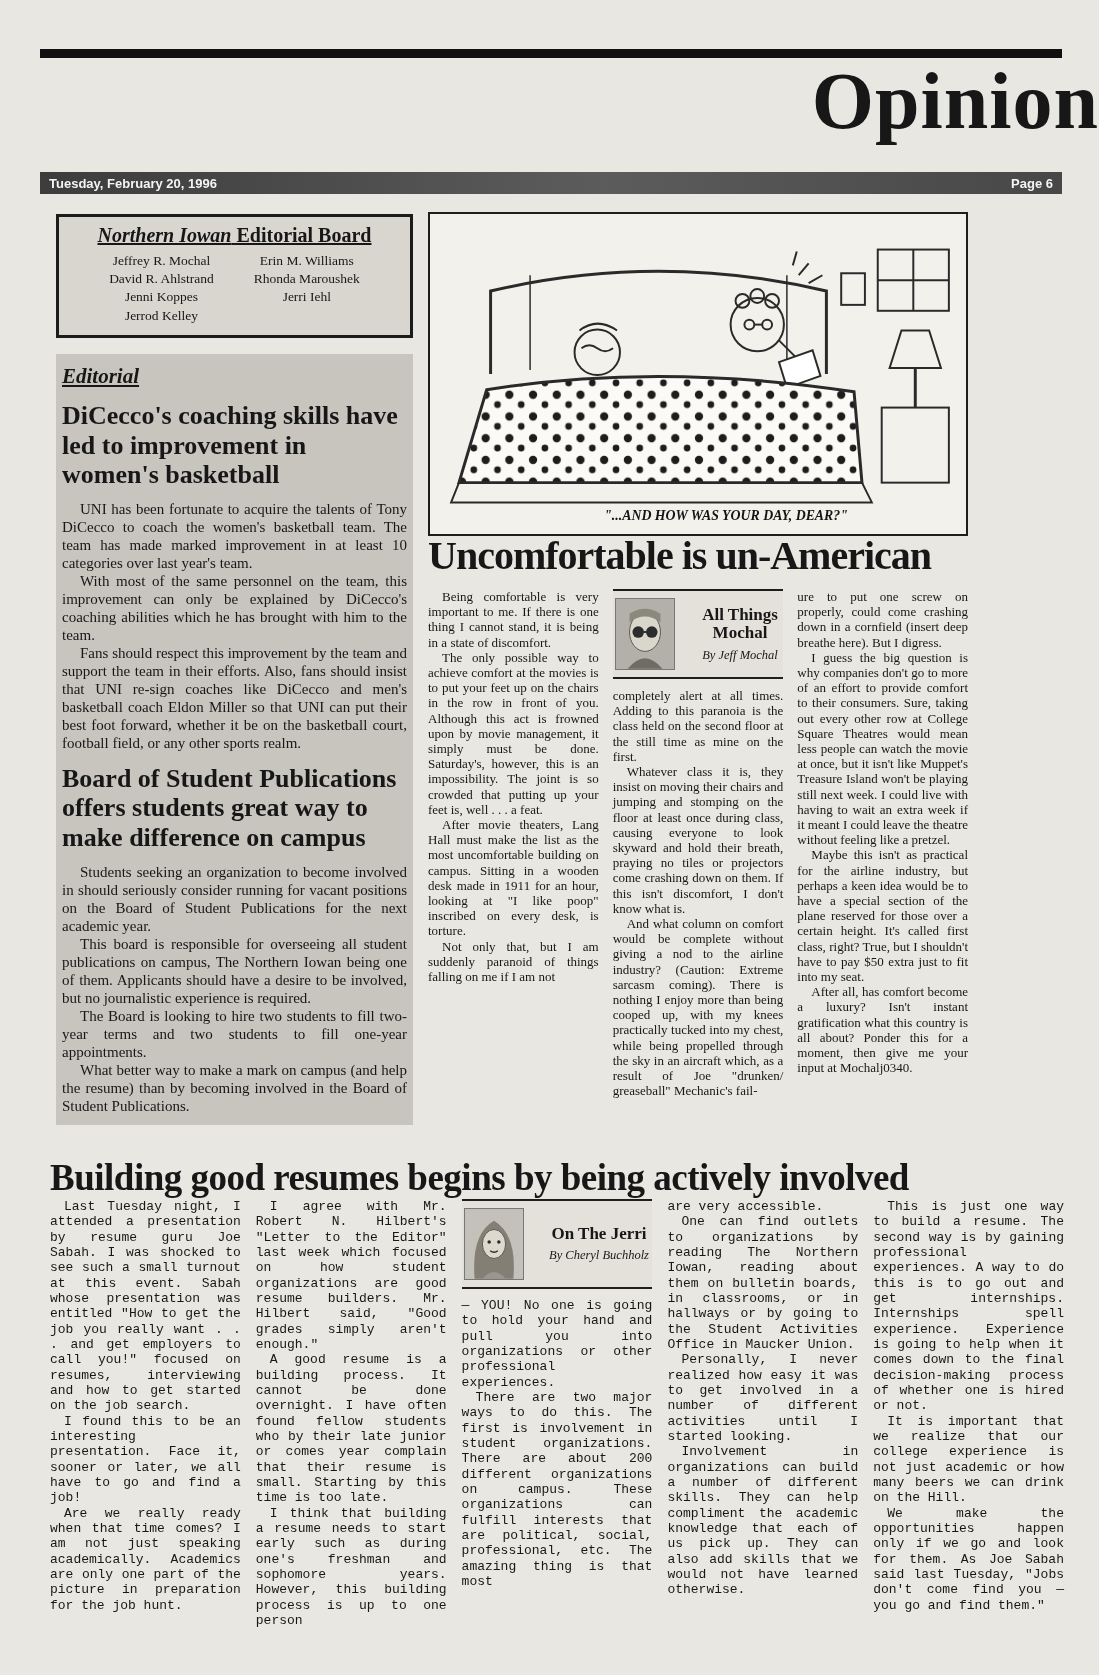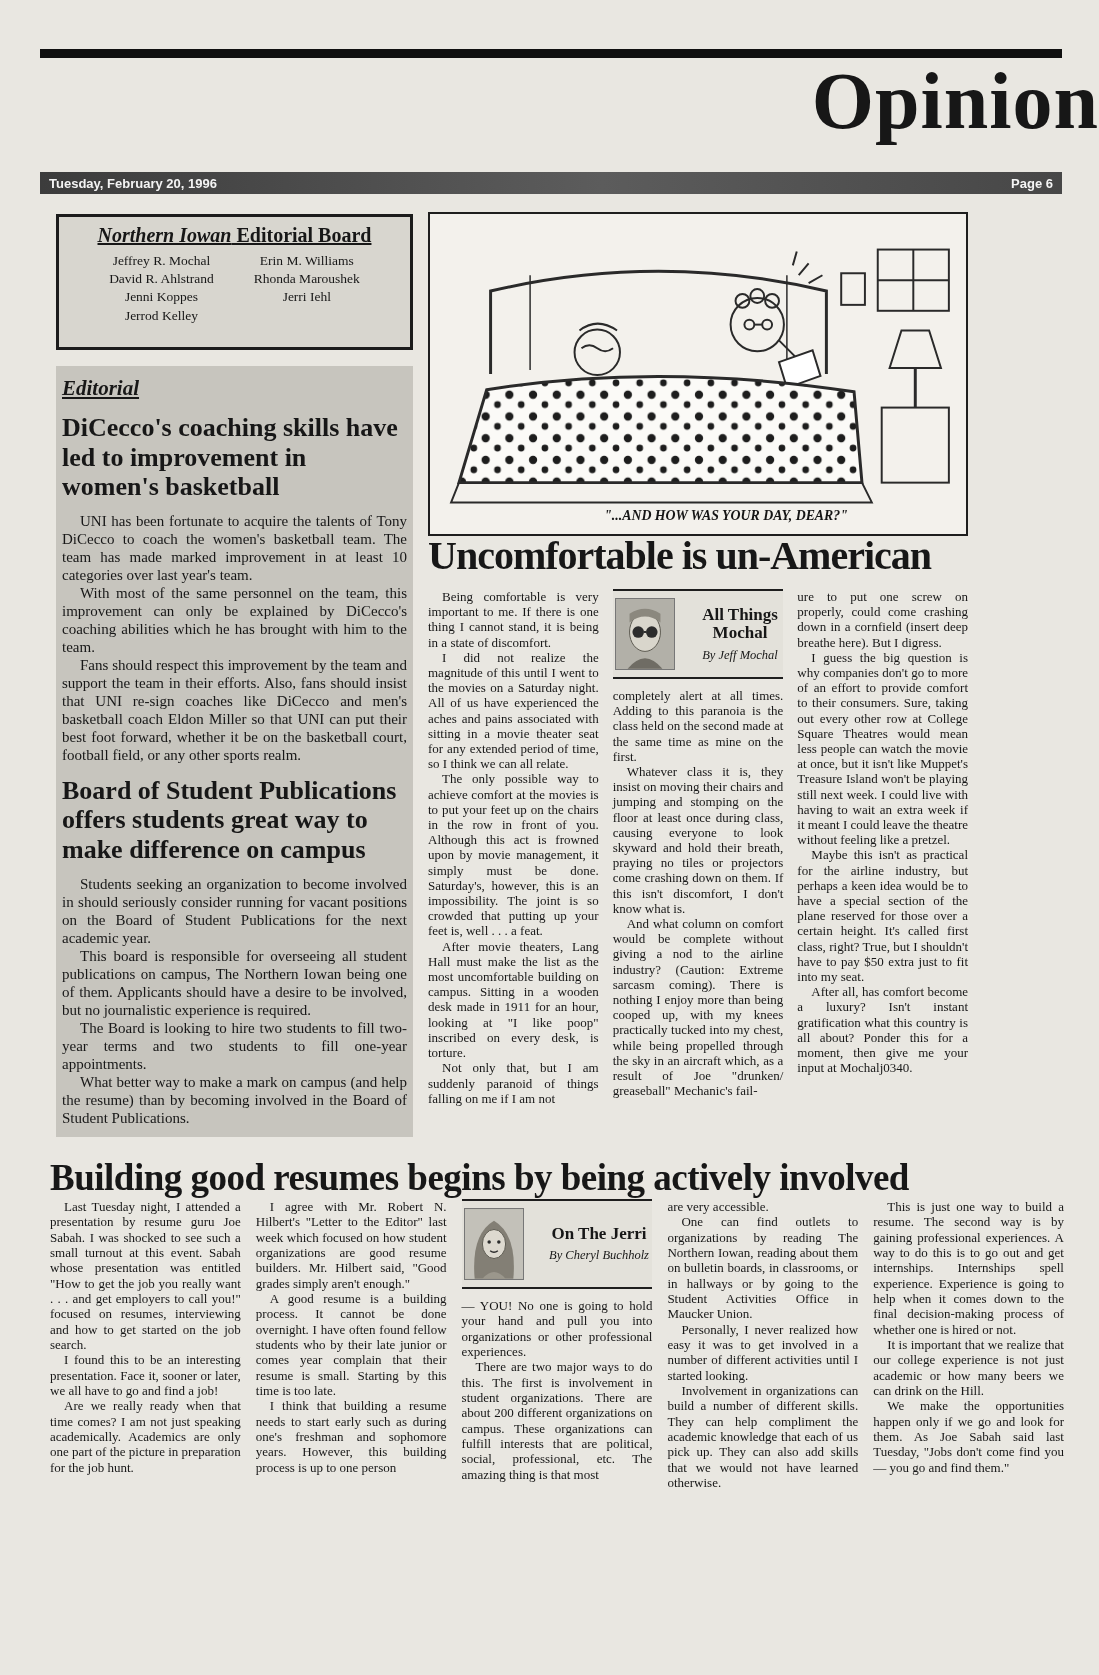--- a/index.html
+++ b/index.html
@@ -19,21 +19,21 @@
   .date-bar {
     position:absolute; left:40px; top:172px; width:1022px; height:22px;
     background:linear-gradient(90deg,#3c3c3c,#5c5c5c 55%,#474747);
     color:#f4f4f4; font-family:"Liberation Sans", sans-serif; font-weight:bold; font-size:13px;
     display:flex; justify-content:space-between; align-items:center; padding:0 9px;
   }
 
   
   .left-col { position:absolute; left:56px; top:214px; width:357px; }
   .board-box {
-    border:3px solid #1c1c1c; background:#d8d6cf; padding:7px 4px 22px; text-align:center;
+    border:3px solid #1c1c1c; background:#d8d6cf; padding:7px 4px 10px; text-align:center;
   }
   .board-title { font-size:20px; font-weight:bold; text-decoration:underline; }
   .board-title .it { font-style:italic; }
   .board-names { display:flex; justify-content:center; gap:40px; margin-top:5px; font-size:13.5px; line-height:1.35; }
   .board-names div { text-align:center; }
 
   .editorial-section { background:#c7c5be; margin-top:16px; padding:8px 6px 10px; }
   .editorial-label { font-size:21px; font-weight:bold; font-style:italic; text-decoration:underline; margin:2px 0 12px; }
   .ed-headline { font-size:26px; line-height:1.14; font-weight:bold; margin:4px 0 10px; }
   .editorial-section p { font-size:15px; line-height:1.2; text-align:justify; text-indent:18px; }
@@ -62,21 +62,21 @@
   .byline-photo svg { width:100%; height:100%; display:block; }
   .byline-text { flex:1; text-align:center; }
   .byline-title { font-size:17px; font-weight:bold; line-height:1.1; }
   .byline-author { font-size:12.5px; font-style:italic; margin-top:5px; }
 
   
   .bottom-article { position:absolute; left:50px; top:1156px; width:1014px; }
   .bottom-headline { font-size:37px; font-weight:bold; letter-spacing:-0.5px; white-space:nowrap; }
   .cols5 { display:flex; gap:15px; }
   .bcol { width:191px; font-size:13px; line-height:1.18; }
-  .bcol p { text-align:justify; text-indent:14px; }
+  .bcol p { text-align:justify; text-indent:14px;font-family:Liberation Mono, monospace; }
   .bcol p.cont { text-indent:0; }
 </style>
 </head>
 <body>
 
 <div class="rule-top"></div>
 <h1 class="opinion-title">Opinion</h1>
 <div class="date-bar">
   <span>Tuesday, February 20, 1996</span>
   <span>Page 6</span>
@@ -164,21 +164,20 @@
 
     <text x="175" y="310" font-size="14" font-weight="bold" font-style="italic" fill="#151515" font-family="Liberation Serif, serif">"...AND HOW WAS YOUR DAY, DEAR?"</text>
   </svg>
 </div>
 
 <div class="main-article">
   <h2 class="main-headline">Uncomfortable is un-American</h2>
   <div class="cols3">
     <div class="col">
       <p>Being comfortable is very important to me. If there is one thing I cannot stand, it is being in a state of discomfort.</p>
-      <p>I did not realize the magnitude of this until I went to the movies on a Saturday night. All of us have experienced the aches and pains associated with sitting in a movie theater seat for any extended period of time, so I think we can all relate.</p>
       <p>The only possible way to achieve comfort at the movies is to put your feet up on the chairs in the row in front of you. Although this act is frowned upon by movie management, it simply must be done. Saturday's, however, this is an impossibility. The joint is so crowded that putting up your feet is, well . . . a feat.</p>
       <p>After movie theaters, Lang Hall must make the list as the most uncomfortable building on campus. Sitting in a wooden desk made in 1911 for an hour, looking at "I like poop" inscribed on every desk, is torture.</p>
       <p>Not only that, but I am suddenly paranoid of things falling on me if I am not</p>
     </div>
     <div class="col">
       <div class="byline-box">
         <div class="byline-photo">
           <svg viewBox="0 0 60 72">
             <rect width="60" height="72" fill="#b2b0a8"></rect>
             <path d="M12,72 Q30,50 48,72 Z" fill="#6f6c64"></path>
@@ -187,21 +186,21 @@
             <circle cx="23" cy="34" r="6" fill="#2c2c2c"></circle>
             <circle cx="37" cy="34" r="6" fill="#2c2c2c"></circle>
             <line x1="29" y1="34" x2="31" y2="34" stroke="#2c2c2c" stroke-width="2"></line>
           </svg>
         </div>
         <div class="byline-text">
           <div class="byline-title">All Things Mochal</div>
           <div class="byline-author">By Jeff Mochal</div>
         </div>
       </div>
-      <p class="cont">completely alert at all times. Adding to this paranoia is the class held on the second made at the same time as mine on the first.</p>
+      <p class="cont">completely alert at all times. Adding to this paranoia is the class held on the second floor at the still time as mine on the first.</p>
       <p>Whatever class it is, they insist on moving their chairs and jumping and stomping on the floor at least once during class, causing everyone to look skyward and hold their breath, praying no tiles or projectors come crashing down on them. If this isn't discomfort, I don't know what is.</p>
       <p>And what column on comfort would be complete without giving a nod to the airline industry? (Caution: Extreme sarcasm coming). There is nothing I enjoy more than being cooped up, with my knees practically tucked into my chest, while being propelled through the sky in an aircraft which, as a result of Joe "drunken/ greaseball" Mechanic's fail-</p>
     </div>
     <div class="col">
       <p class="cont">ure to put one screw on properly, could come crashing down in a cornfield (insert deep breathe here). But I digress.</p>
       <p>I guess the big question is why companies don't go to more of an effort to provide comfort to their consumers. Sure, taking out every other row at College Square Theatres would mean less people can watch the movie at once, but it isn't like Muppet's Treasure Island won't be playing still next week. I could live with having to wait an extra week if it meant I could leave the theatre without feeling like a pretzel.</p>
       <p>Maybe this isn't as practical for the airline industry, but perhaps a keen idea would be to have a special section of the plane reserved for those over a certain height. It's called first class, right? True, but I shouldn't have to pay $50 extra just to fit into my seat.</p>
       <p>After all, has comfort become a luxury? Isn't instant gratification what this country is all about? Ponder this for a moment, then give me your input at Mochalj0340.</p>
     </div>
   </div>

